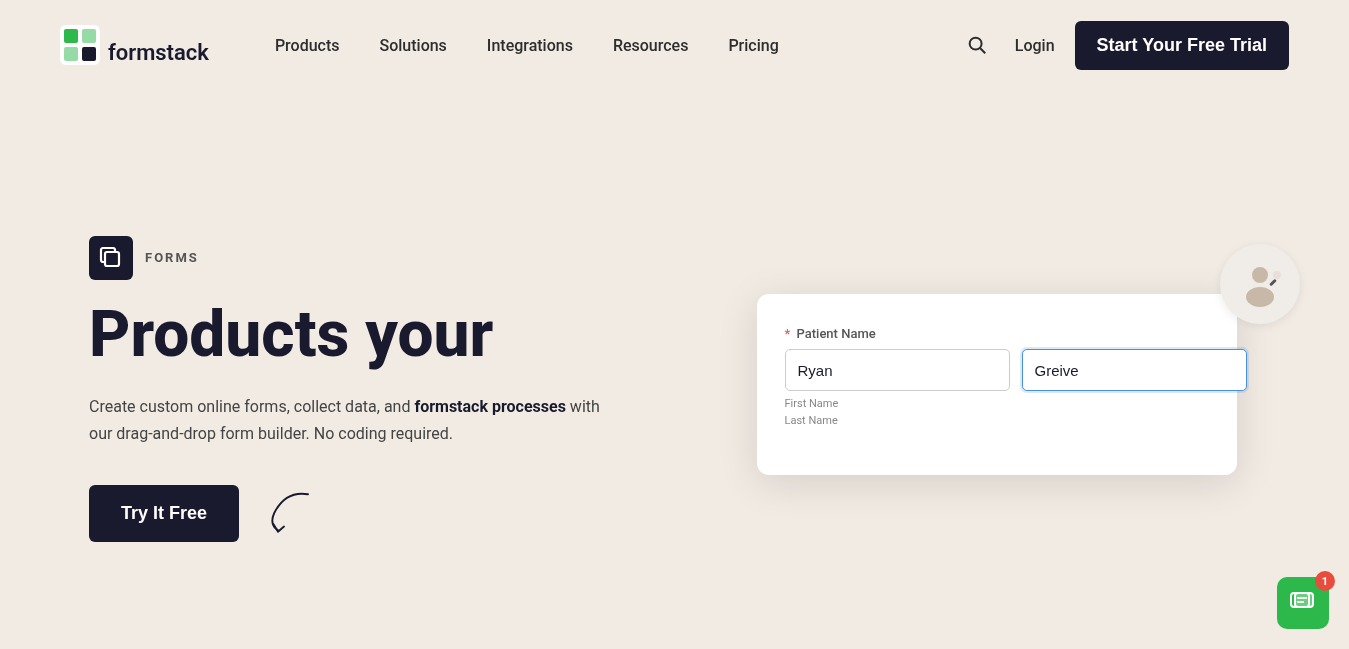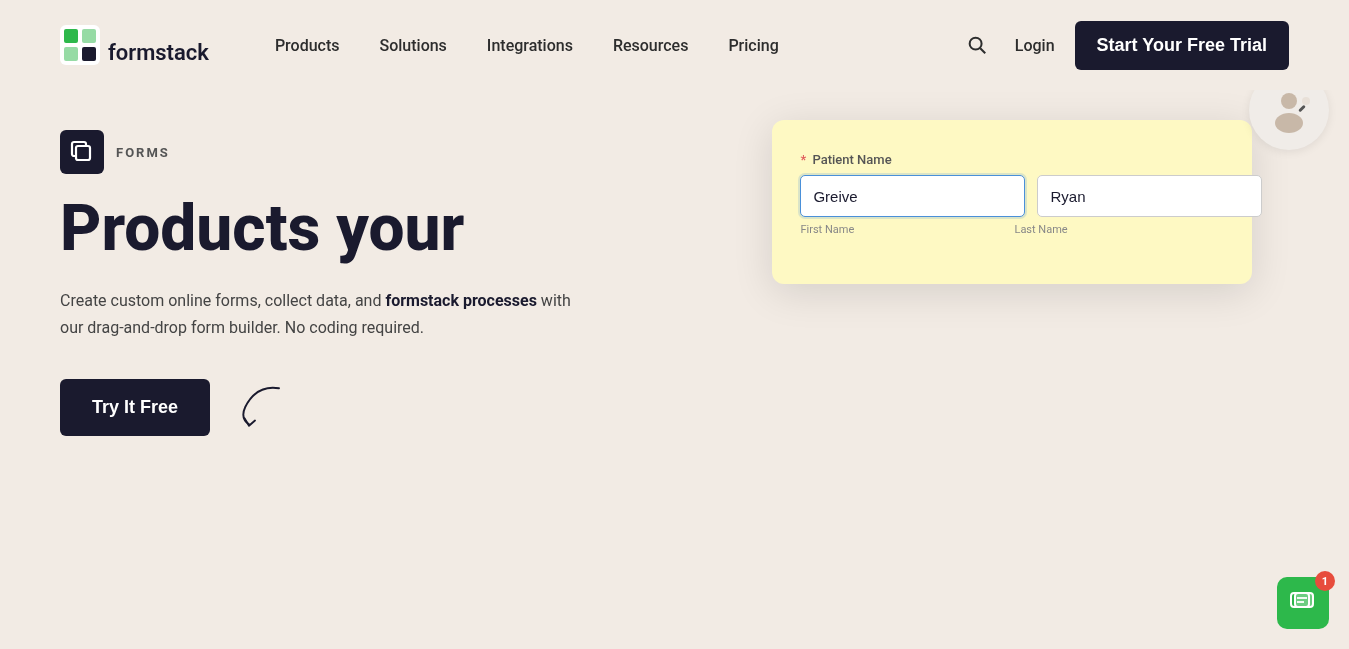--- a/index.html
+++ b/index.html
@@ -93,22 +93,22 @@
       font-size: 18px;
       font-weight: 600;
       cursor: pointer;
       white-space: nowrap;
       border: none;
     }
 
     
     .hero {
       display: flex;
-      padding: 20px 60px 0;
-      align-items: flex-start;
+      padding: 20px 89px 0;
+      align-items: center;
       position: relative;
       height: calc(649px - 90px);
     }
 
     
     .hero-left {
       flex: 0 0 55%;
       padding-top: 20px;
     }
 
@@ -184,21 +184,21 @@
     .hero-right {
       flex: 0 0 45%;
       display: flex;
       justify-content: center;
       align-items: flex-start;
       padding-top: 10px;
       position: relative;
     }
 
     .form-card {
-      background: #fef9c3;
+      background: #ffffff;
       border-radius: 12px;
       padding: 32px 28px 28px;
       width: 480px;
       box-shadow: 0 8px 40px rgba(0,0,0,0.12);
       position: relative;
       z-index: 2;
     }
 
     .form-field-label {
       font-size: 13px;
@@ -232,20 +232,21 @@
 
     .name-input.highlighted {
       border-color: #4a90d9;
       box-shadow: 0 0 0 2px rgba(74,144,217,0.2);
     }
 
     .sub-labels {
       display: flex;
       gap: 4px;
       margin-bottom: 10px;
+      flex-direction: column;
     }
 
     .sub-label {
       flex: 1;
       font-size: 11px;
       color: #888;
     }
 
     .field-group {
       margin-bottom: 20px;
@@ -431,22 +432,22 @@
     </div>
 
     <div class="form-card">
 
       <div class="field-group">
         <div class="form-field-label">
           <span class="asterisk">*</span>
           <span>Patient Name</span>
         </div>
         <div class="name-row">
+          <input class="name-input" type="text" value="Ryan" style="">
           <input class="name-input highlighted" type="text" value="Greive" style="">
-          <input class="name-input" type="text" value="Ryan" style="">
         </div>
         <div class="sub-labels">
           <span class="sub-label">First Name</span>
           <span class="sub-label">Last Name</span>
         </div>
       </div>
 
 
 
     </div>

